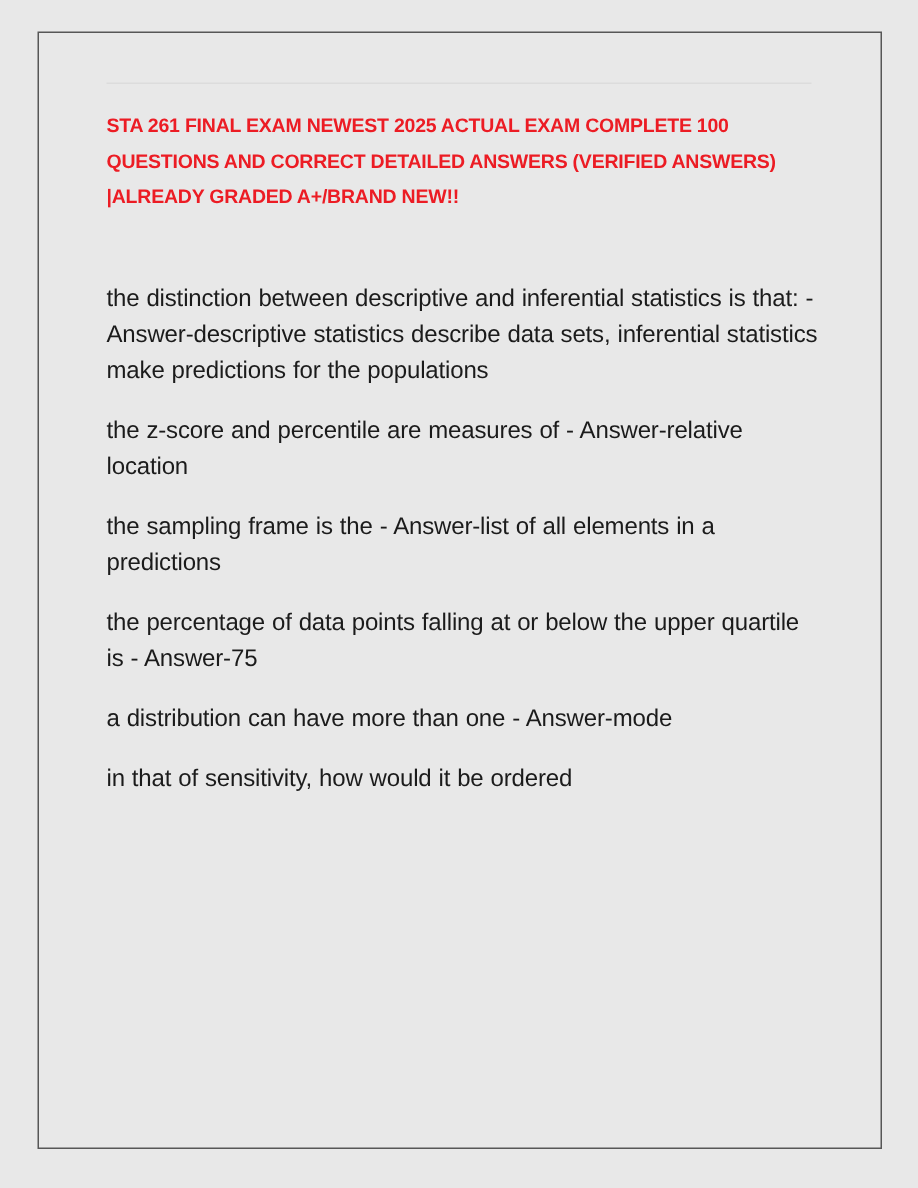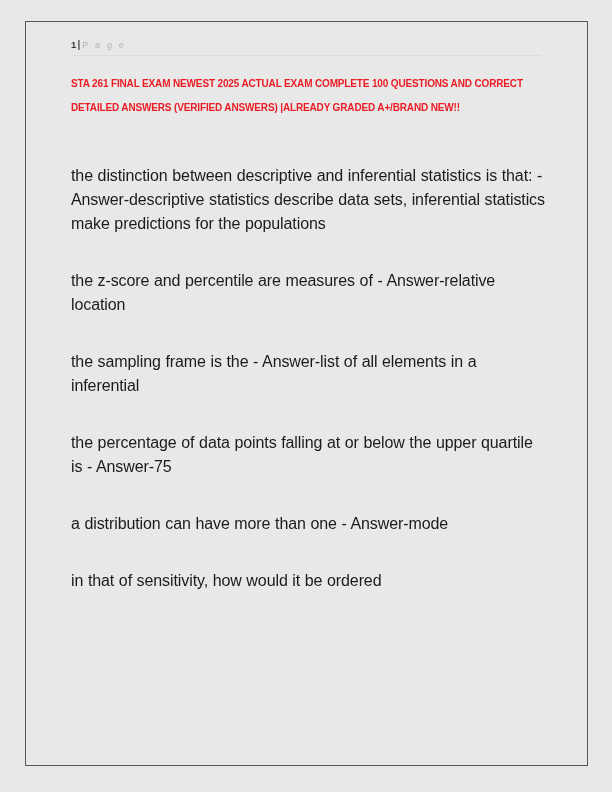--- a/index.html
+++ b/index.html
@@ -74,29 +74,29 @@
   .doc-body {
     position: absolute;
     left: 45px;
     top: 50px;
     width: 478px;
   }
 
   .doc-title {
     color: #ec1c24;
     font-weight: bold;
-    font-size: 10px;
+    font-size: 13px;
     line-height: 23.5px;
     letter-spacing: -0.15px;
     margin: 0 0 13px 0;
     width: 470px;
   }
 
   .para-block {
-    margin-top: 33px;
+    margin-top: 16px;
   }
   .para-block.first-para {
     margin-top: 45px;
   }
 
   .para {
     color: #1b1b1b;
     font-size: 16px;
     line-height: 24px;
     letter-spacing: -0.1px;
@@ -105,40 +105,37 @@
     word-spacing: 0.3px;
   }
 </style>
 </head>
 <body>
 
 <div class="page-canvas">
 
   <div class="page-sheet">
 
-    <div class="page-header">
-      <span class="hdr-num">1</span><span class="hdr-bar">|</span><span class="hdr-page">P a g e</span>
-    </div>
 
     <div class="header-rule"></div>
 
     <div class="doc-body">
 
       <h1 class="doc-title">STA 261 FINAL EXAM NEWEST 2025 ACTUAL EXAM COMPLETE 100 QUESTIONS AND CORRECT DETAILED ANSWERS (VERIFIED ANSWERS) |ALREADY GRADED A+/BRAND NEW!!</h1>
 
       <div class="para-block first-para">
         <p class="para">the distinction between descriptive and inferential statistics is that: - Answer-descriptive statistics describe data sets, inferential statistics make predictions for the populations</p>
       </div>
 
       <div class="para-block">
         <p class="para">the z-score and percentile are measures of - Answer-relative location</p>
       </div>
 
       <div class="para-block">
-        <p class="para">the sampling frame is the - Answer-list of all elements in a inferential</p>
+        <p class="para">the sampling frame is the - Answer-list of all elements in a predictions</p>
       </div>
 
       <div class="para-block">
         <p class="para">the percentage of data points falling at or below the upper quartile is - Answer-75</p>
       </div>
 
       <div class="para-block">
         <p class="para">a distribution can have more than one - Answer-mode</p>
       </div>
 

